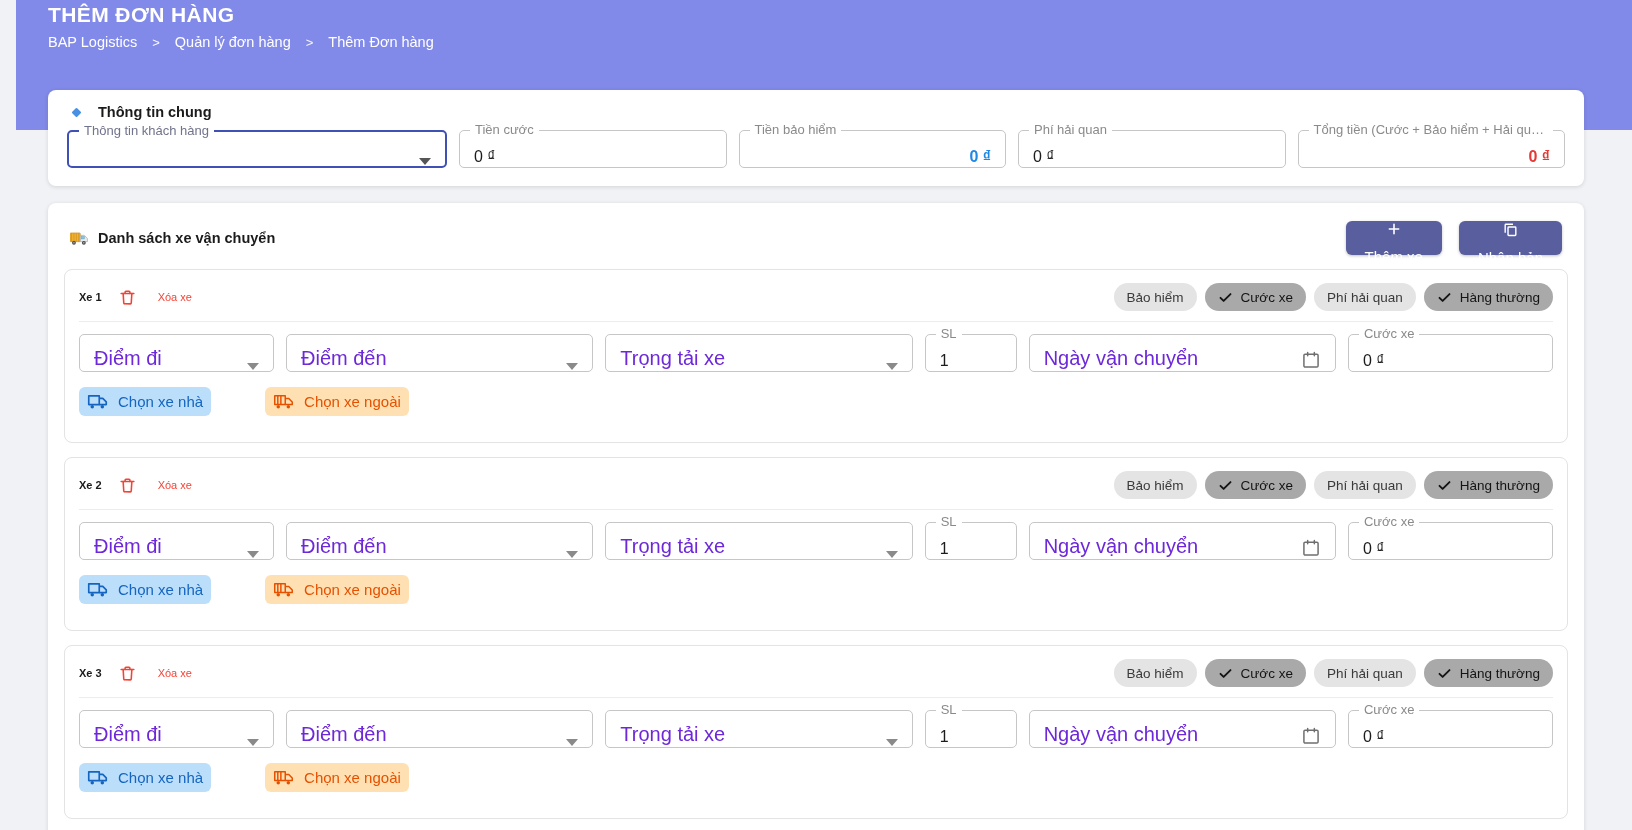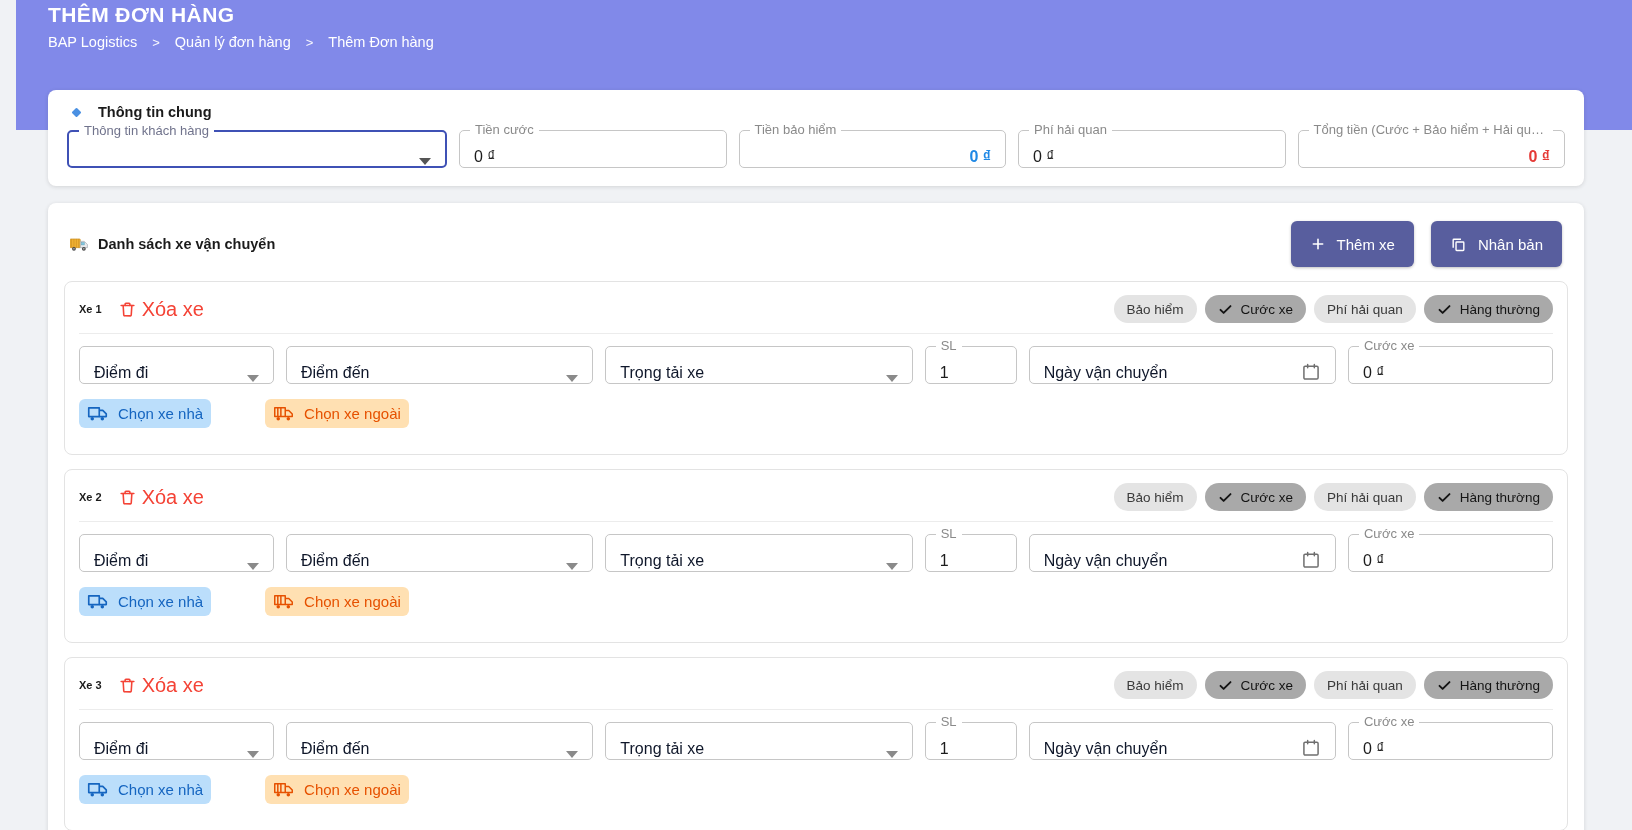--- a/index.html
+++ b/index.html
@@ -26,39 +26,39 @@
   .field { position:relative; height:38px; background:#fff; border:1px solid #C6C6C6; border-radius:5px;
            display:flex; align-items:flex-end; padding:1px 14px; cursor:text; }
   .field.select { cursor:pointer; }
   .field.focused { border:2px solid #3F51B5; }
   .notch { position:absolute; top:-9px; left:10px; background:#fff; padding:0 5px; font-size:13px; color:#8a8a8a; white-space:nowrap; max-width:92%; overflow:hidden; text-overflow:ellipsis; }
   .field.focused .notch { color:#70738c; }
   .value { font-size:16px; color:#1c1c1c; }
   .value.right { margin-left:auto; }
   .value.blue { color:#1E88E5; font-weight:700; }
   .value.red  { color:#E53935; font-weight:700; }
-  .placeholder { font-size:16px; color:#0f172a; }
+  .placeholder { font-size:20px; color:#6d28d9; }
   .arrow { width:0; height:0; border-left:6px solid transparent; border-right:6px solid transparent;
            border-top:7px solid #8a8a8a; margin-left:auto; flex:none; }
   .field.focused .arrow { border-top-color:#555; }
   .customer-select { width:380px; flex:none; }
   .gfield { flex:1; }
 
   .card--list { margin-top:17px; padding:16px 16px 20px; min-height:620px; }
   .list-header { display:flex; align-items:center; justify-content:space-between; padding:2px 6px 14px; }
   .list-title { display:flex; align-items:center; gap:9px; font-size:14.5px; font-weight:700; color:#1b1b1b; }
   .actions { display:flex; gap:17px; }
-  .action-btn { height:46px; background:#585E9E; color:#fff; border:none; border-radius:6px;
+  .action-btn { height:34px; background:#585E9E; color:#fff; border:none; border-radius:6px;
                 display:flex; align-items:center; gap:11px; padding:0 19px; font-size:15px; font-weight:500;
-                font-family:inherit; cursor:pointer; box-shadow:0 1px 3px rgba(0,0,0,.25); }
+                font-family:inherit; cursor:pointer; box-shadow:0 1px 3px rgba(0,0,0,.25);flex-direction:column; }
 
   .vehicle-card { border:1px solid #E3E3E3; border-radius:8px; margin-bottom:14px; padding:13px 14px 26px; background:#fff; }
   .vehicle-head { display:flex; align-items:center; }
   .vehicle-name { font-size:11px; font-weight:700; color:#1b1b1b; }
-  .delete-btn { display:flex; align-items:center; gap:5px; color:#F44336; font-size:20px; margin-left:16px; cursor:pointer; background:none; border:none; font-family:inherit; }
+  .delete-btn { display:flex; align-items:center; gap:21px; color:#F44336; font-size:11px; margin-left:16px; cursor:pointer; background:none; border:none; font-family:inherit; }
   .chips { margin-left:auto; display:flex; gap:8px; }
   .chip { height:28px; border-radius:14px; padding:0 13px; display:flex; align-items:center; gap:8px;
           font-size:13.5px; background:#E4E4E4; color:#3a3a3a; cursor:pointer; border:none; font-family:inherit; }
   .chip--on { background:#A9A9A9; color:#141414; }
   .divider { height:1px; background:#ECECEC; margin:10px 0 12px; }
 
   .v-origin { width:195px; flex:none; }
   .v-flex { flex:1; }
   .v-sl { width:92px; flex:none; }
   .v-freight { width:205px; flex:none; }

